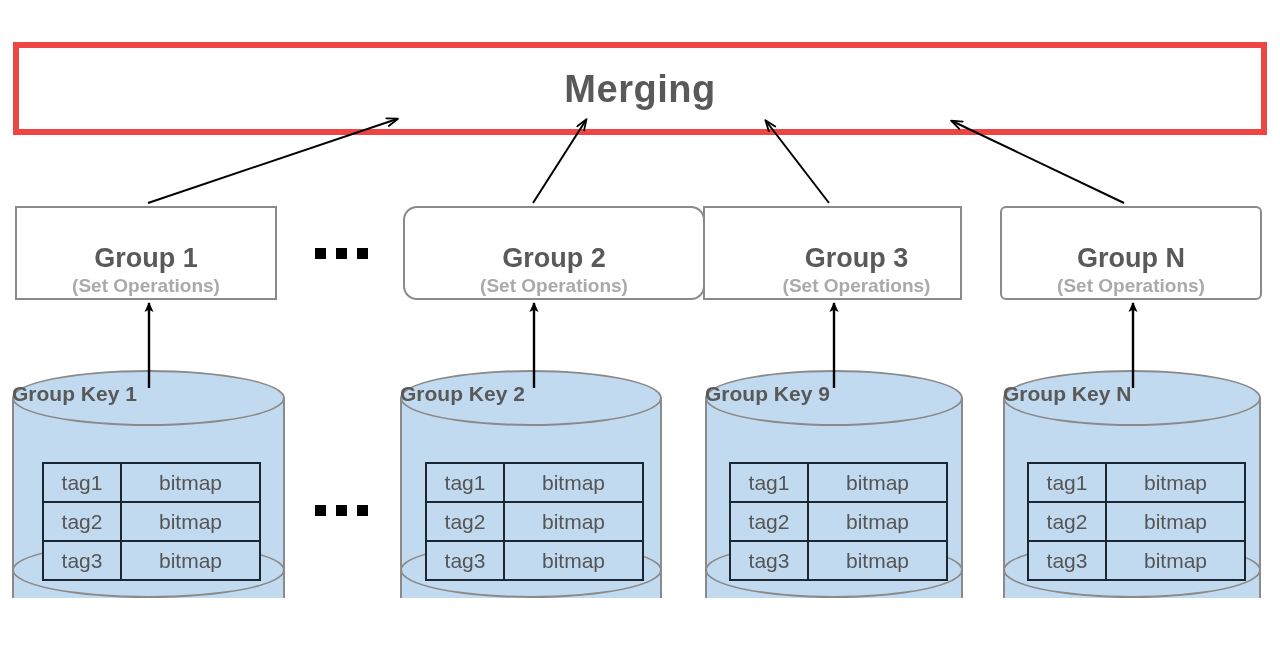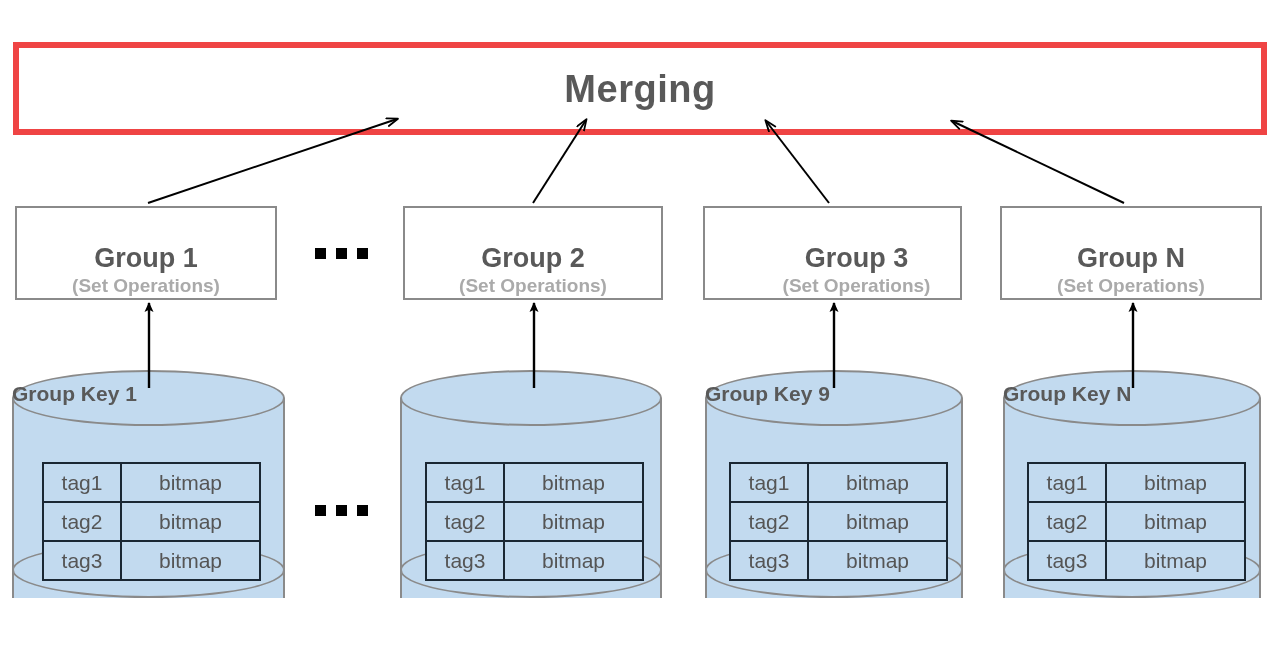--- a/index.html
+++ b/index.html
@@ -172,31 +172,31 @@
 
   <div class="merging-box">
     <div class="merging-title">Merging</div>
   </div>
 
   <div class="group-box" style="left:15px;  width:262px;">
     <div class="group-title">Group 1</div>
     <div class="group-sub">(Set Operations)</div>
   </div>
 
-  <div class="group-box" style="left:403px; width:260px;">
+  <div class="group-box" style="left:403px; width:302px;border-radius:14px;">
     <div class="group-title">Group 2</div>
     <div class="group-sub">(Set Operations)</div>
   </div>
 
   <div class="group-box" style="left:703px; width:259px;padding-left:48px;">
     <div class="group-title">Group 3</div>
     <div class="group-sub">(Set Operations)</div>
   </div>
 
-  <div class="group-box" style="left:1000px; width:262px;">
+  <div class="group-box" style="left:1000px; width:262px;border-radius:6px;">
     <div class="group-title">Group N</div>
     <div class="group-sub">(Set Operations)</div>
   </div>
 
   <div class="ellipsis" style="left:315px; top:248px;">
     <span></span>
     <span></span>
     <span></span>
   </div>
 
@@ -226,20 +226,21 @@
         <td class="c-val">bitmap</td>
       </tr>
     </tbody>
       </table>
   </div>
 
   <div class="cyl" style="left:400px; width:262px;">
     <div class="cyl-body"></div>
     <div class="cyl-bottom"></div>
     <div class="cyl-top"></div>
+    <div class="cyl-label">Group Key 2</div>
     <table class="tag-table" style="left:25px;">
       <tbody>
           <tr>
         <td class="c-tag">tag1</td>
         <td class="c-val">bitmap</td>
       </tr>
       <tr>
         <td class="c-tag">tag2</td>
         <td class="c-val">bitmap</td>
       </tr>

